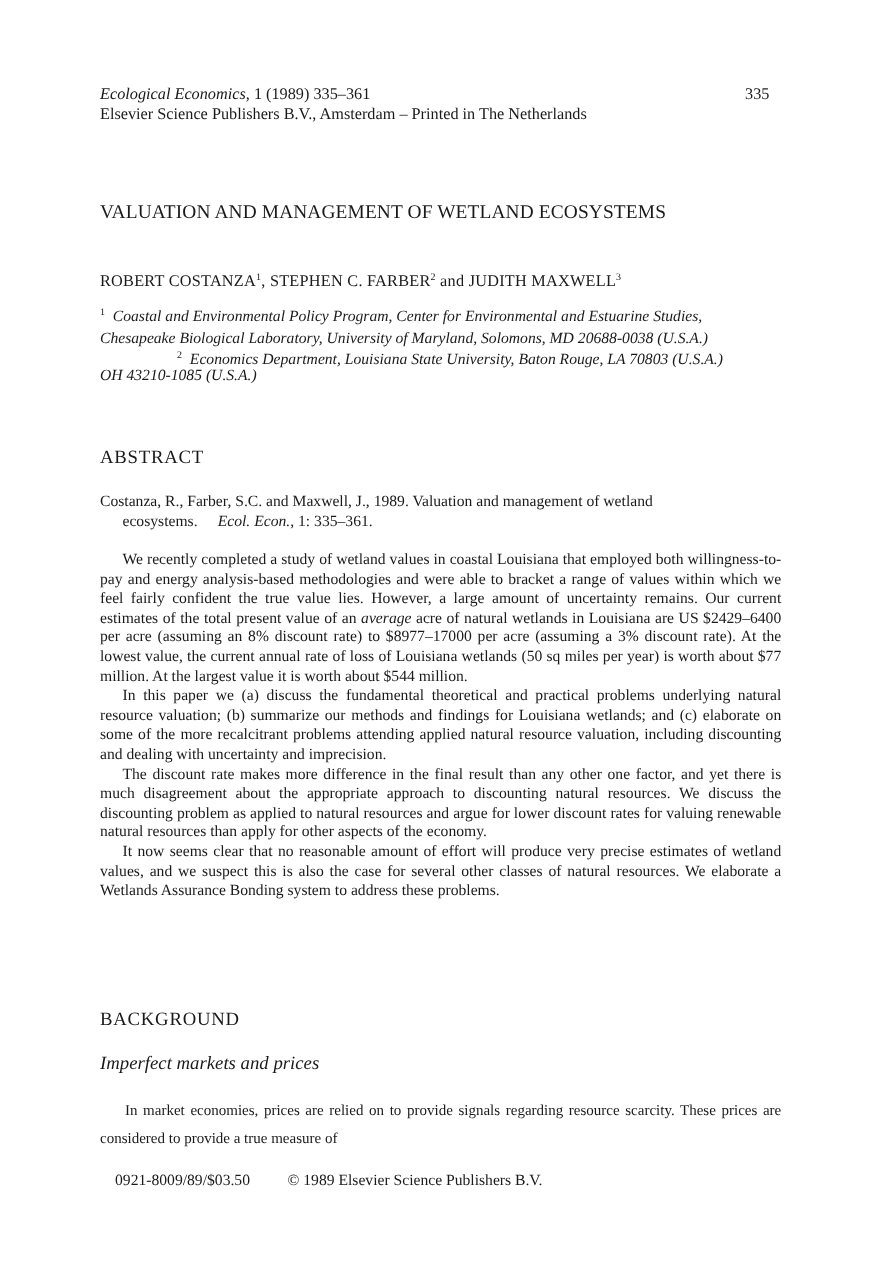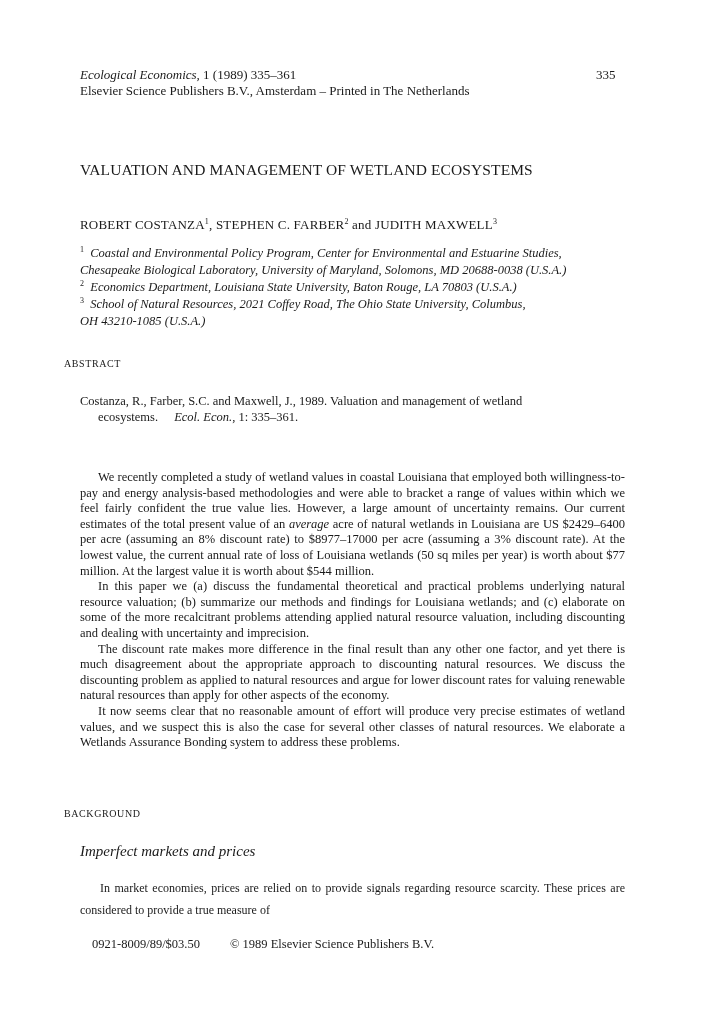--- a/index.html
+++ b/index.html
@@ -9,25 +9,25 @@
   .hdr { left: 80px; font-size: 13px; line-height: 16px; }
   .hdr-journal { top: 67px; }
   .hdr-journal .it { font-style: italic; font-family: Liberation Serif, serif; }
   .hdr-publisher { top: 83px; }
   .hdr-page { top: 67px; left: 596px; font-size: 13px; }
   .title { top: 161px; left: 80px; font-size: 15.5px; font-weight: normal; letter-spacing: 0.1px; }
   .authors { top: 217px; left: 80px; font-size: 13px; letter-spacing: 0.2px; }
   .authors sup, .aff sup { font-size: 8px; vertical-align: 5px; }
   .aff { left: 80px; font-size: 12.5px; font-style: italic; line-height: 17px; width: 560px; }
   .aff .num { font-style: normal; }
-  .section-head { left: 64px; font-size: 10px; letter-spacing: 0.6px; text-align: center; }
+  .section-head { left: 80px; font-size: 15px; letter-spacing: 0.6px; text-align: center; }
   .citation { top: 393px; left: 80px; width: 545px; font-size: 12.5px; line-height: 16px; }
   .citation .line2 { padding-left: 18px; }
   .citation .it { font-style: italic; margin-left: 13px; }
-  .abstract-body { top: 440px; left: 80px; width: 545px; font-size: 12.5px; line-height: 15.6px; text-align: justify; margin-top: 30px; }
+  .abstract-body { top: 440px; left: 80px; width: 545px; font-size: 12.5px; line-height: 15.6px; text-align: justify; }
   .abstract-body p { margin: 0; text-indent: 18px; }
   .abstract-body .it { font-style: italic; }
   .subsec { top: 843px; left: 80px; font-size: 15px; font-style: italic; }
   .body-text { top: 877px; left: 80px; width: 545px; font-size: 12px; line-height: 22px; text-align: justify; }
   .body-text p { margin: 0; text-indent: 20px; }
   .footer { top: 937px; left: 80px; font-size: 12.5px; margin-left: 12px; }
   .footer .copy { margin-left: 30px; }
 </style>
 </head>
 <body>
@@ -39,25 +39,24 @@
 <div class="abs title">VALUATION AND MANAGEMENT OF WETLAND ECOSYSTEMS</div>
 
 <div class="abs authors">
   <span>ROBERT COSTANZA</span><sup>1</sup><span>, </span><span>STEPHEN C. FARBER</span><sup>2</sup><span> and </span><span>JUDITH MAXWELL</span><sup>3</sup>
 </div>
 
 <div class="abs aff" style="top:241px;">
   <div><sup class="num">1</sup>&nbsp; <span>Coastal and Environmental Policy Program, Center for Environmental and Estuarine Studies,</span></div>
   <div>Chesapeake Biological Laboratory, University of Maryland, Solomons, MD 20688-0038 (U.S.A.)</div>
 </div>
-<div class="abs aff" style="top:275px;">
+<div class="abs aff" style="top:275px;text-align:center;">
   <div><sup class="num">2</sup>&nbsp; <span>Economics Department, Louisiana State University, Baton Rouge, LA 70803 (U.S.A.)</span></div>
 </div>
 <div class="abs aff" style="top:292px;">
-  <div><sup class="num">3</sup>&nbsp; <span>School of Natural Resources, 2021 Coffey Road, The Ohio State University, Columbus,</span></div>
   <div>OH 43210-1085 (U.S.A.)</div>
 </div>
 
 <div class="abs section-head" style="top:358px;">ABSTRACT</div>
 
 <div class="abs citation">
   <div>Costanza, R., Farber, S.C. and Maxwell, J., 1989. Valuation and management of wetland</div>
   <div class="line2"><span>ecosystems. </span><span class="it">Ecol. Econ.</span><span>, 1: 335–361.</span></div>
 </div>
 

